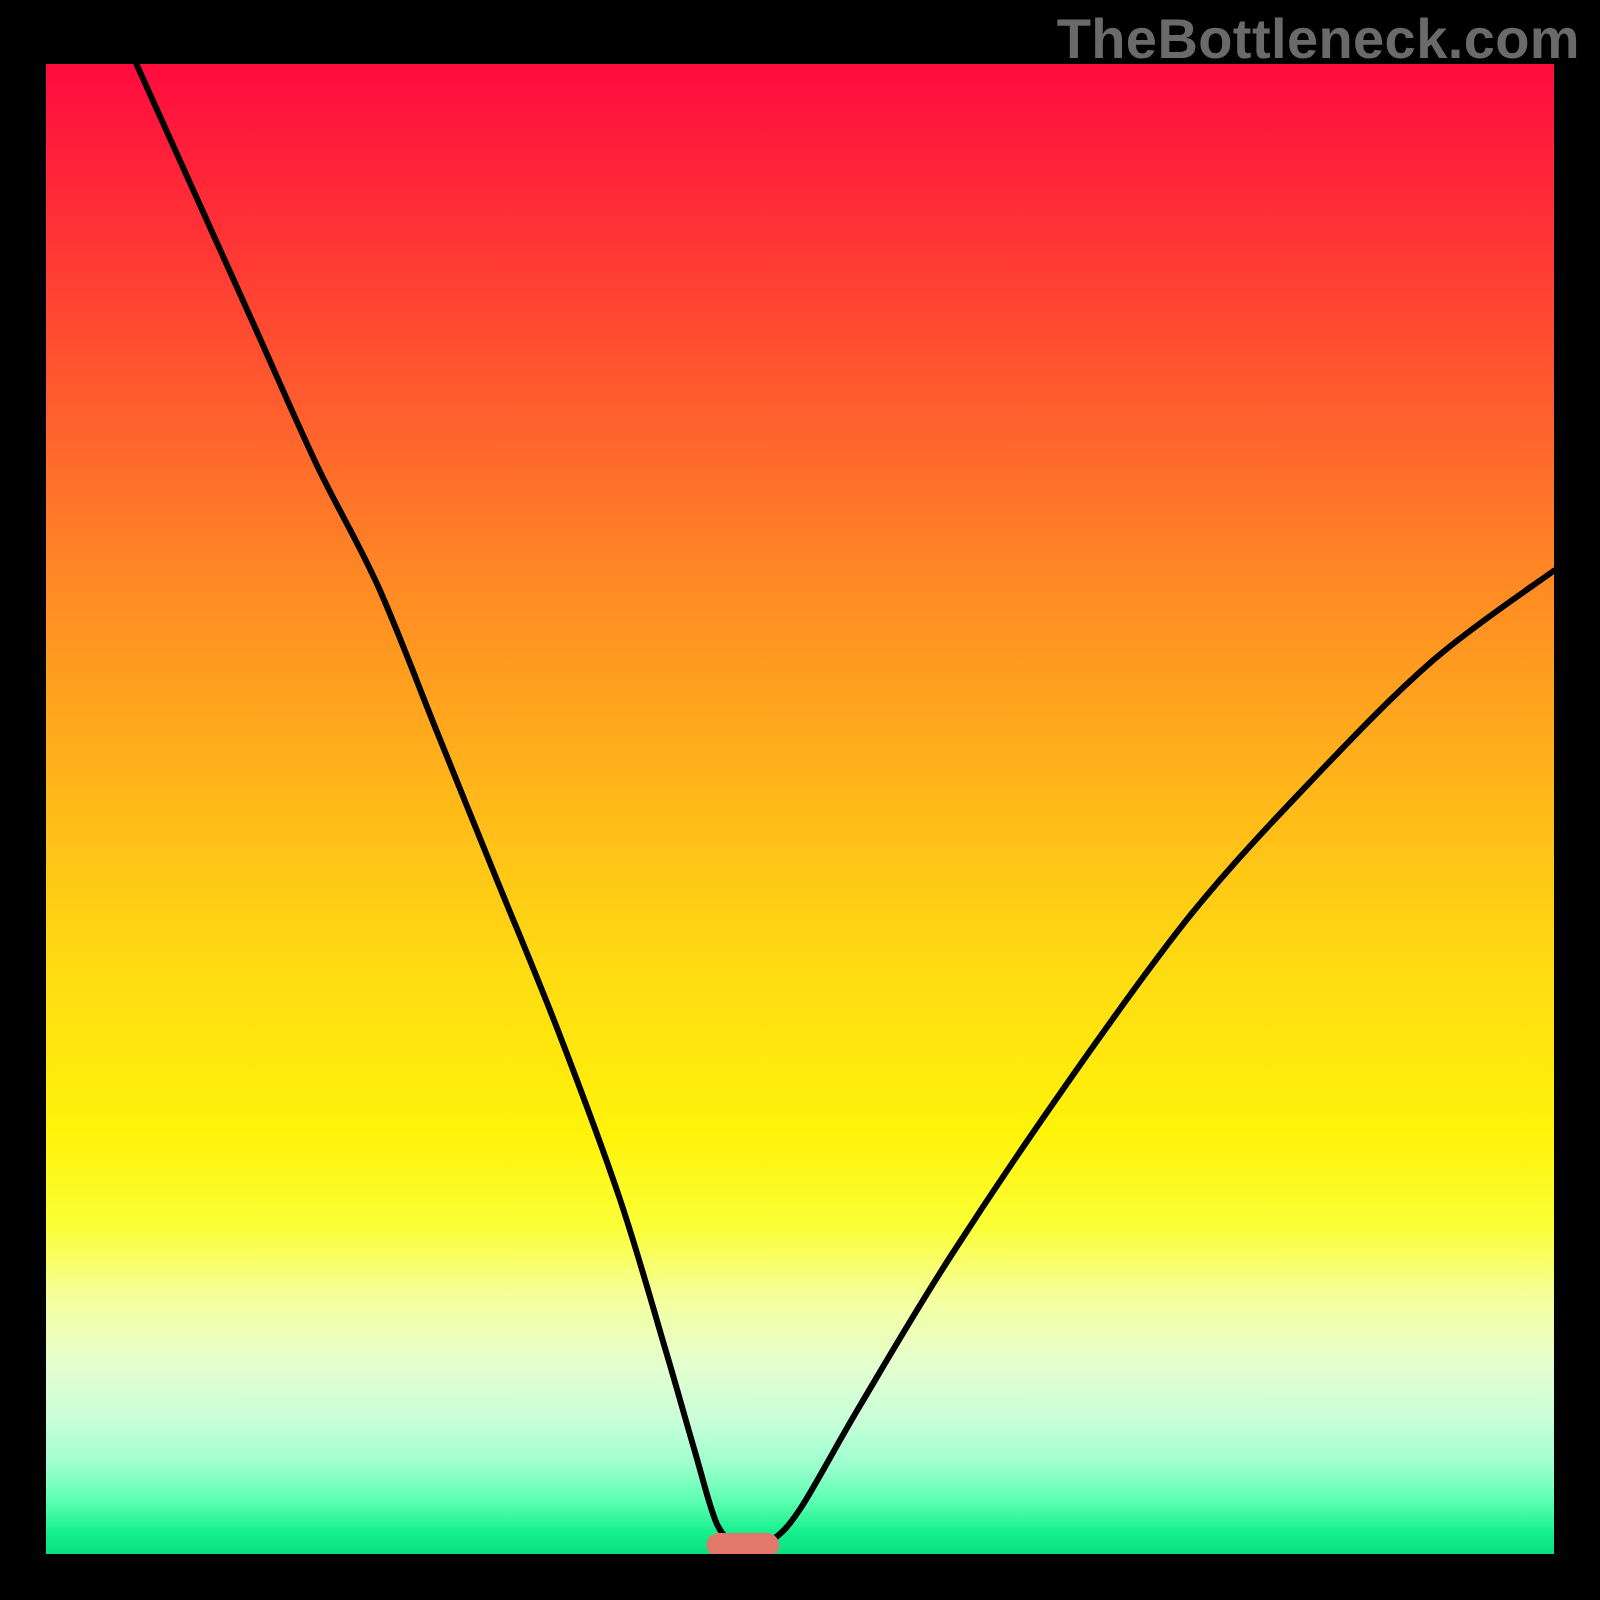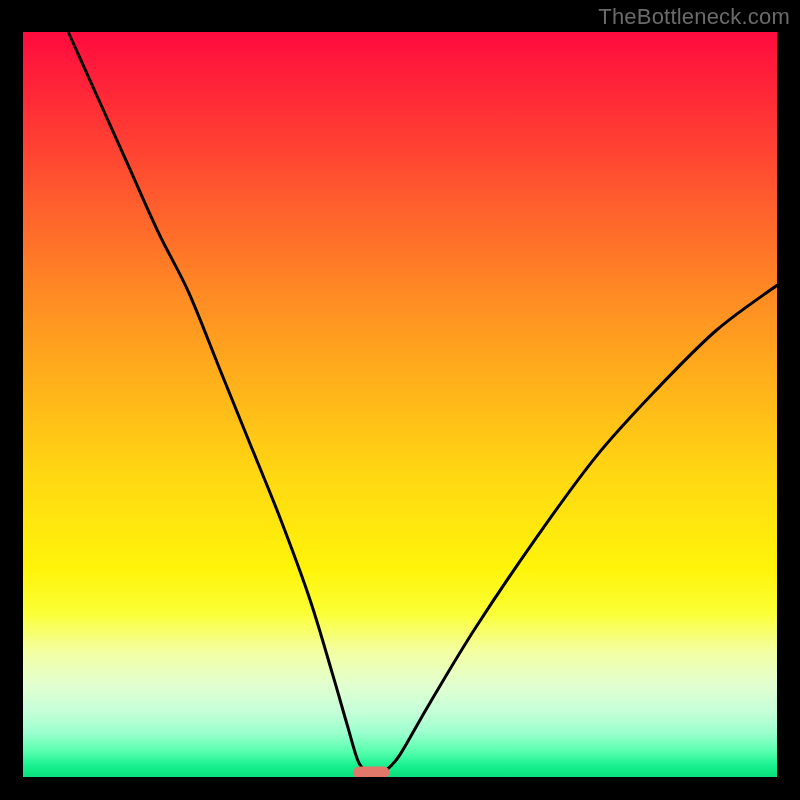--- a/index.html
+++ b/index.html
@@ -15,22 +15,22 @@
     position: absolute;
     top: 0; left: 0;
     width: 800px; height: 800px;
     background: #000;
   }
   .watermark {
     position: absolute;
     top: 4px;
     right: 10px;
     color: #6a6a6a;
-    font-size: 22px;
-    font-weight: 400;
+    font-size: 28px;
+    font-weight: 700;
     letter-spacing: 0.2px;
     user-select: none;
   }
   .plot-area {
     position: absolute;
     left: 23px;
     top: 32px;
     width: 754px;
     height: 745px;
     overflow: hidden;

